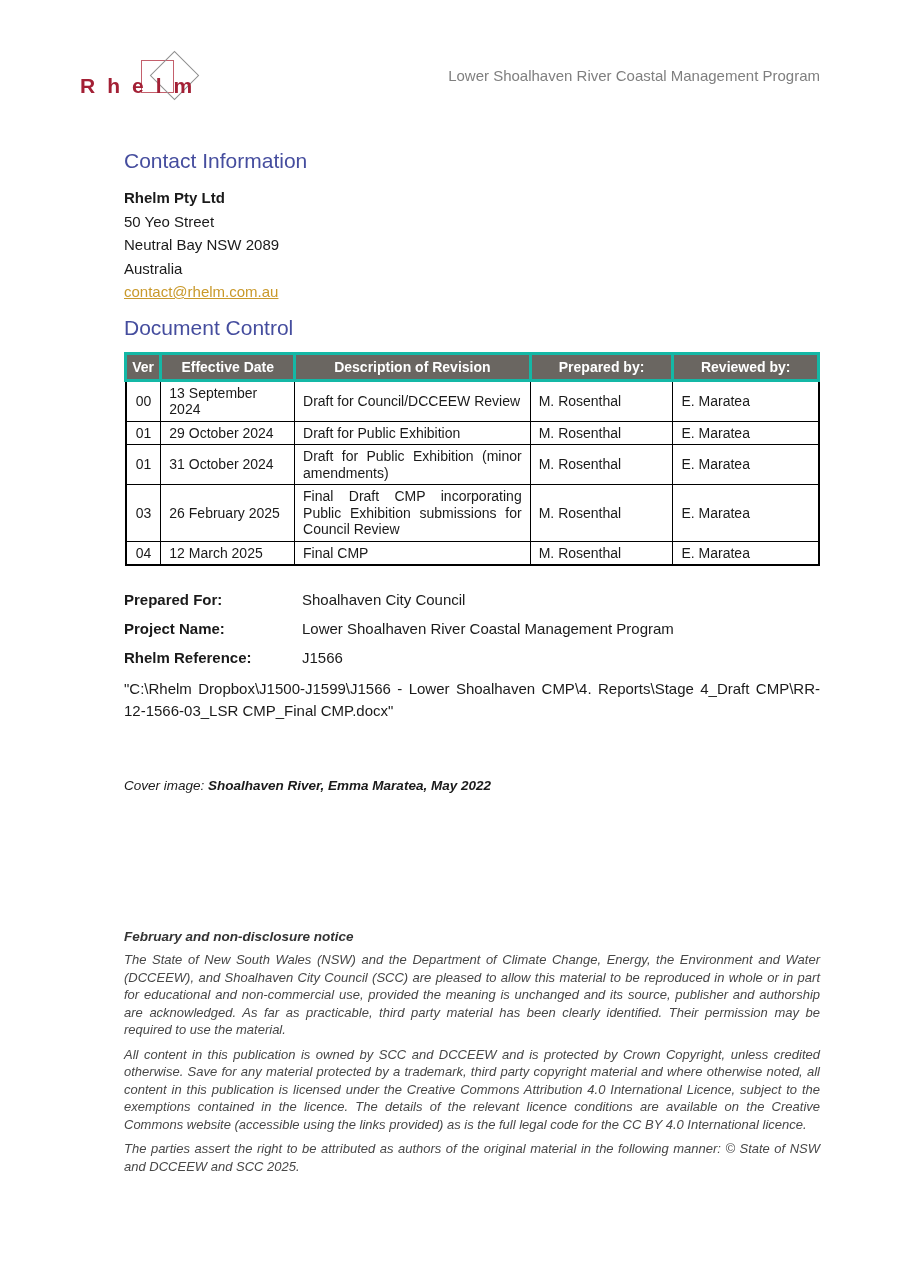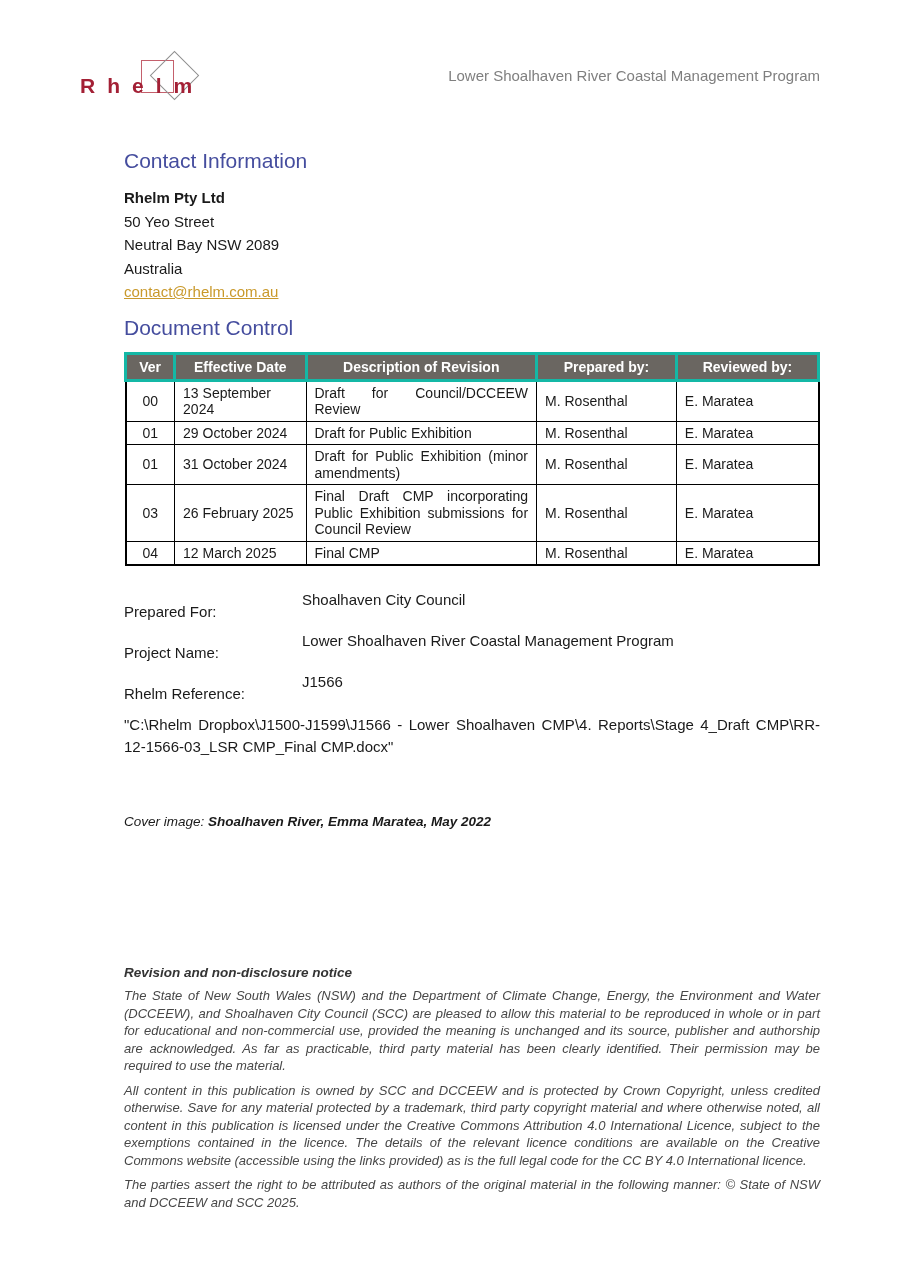--- a/index.html
+++ b/index.html
@@ -33,26 +33,26 @@
   h1.section-heading{font-size:21px;font-weight:500;color:var(--heading-blue);line-height:25px;}
   #contact-heading{margin-top:148px;}
   .contact-block{margin-top:13px;font-size:15px;line-height:23.5px;}
   .contact-company{font-weight:bold;}
   .email-link{color:var(--link-gold);text-decoration:underline;cursor:pointer;}
   #doccontrol-heading{margin-top:11px;}
   
   table.doc-table{width:100%;border-collapse:collapse;margin-top:12px;font-size:14px;border:2px solid #000;}
   .doc-table th{background:var(--table-header-bg);color:#fff;font-weight:bold;text-align:center;padding:4px 4px;border:3px solid #14b8a6;line-height:16px;}
   .doc-table td{border:1px solid #000;padding:3px 8px;vertical-align:middle;line-height:16.5px;}
-  .doc-table td.col-ver{text-align:center;padding:3px 16px;}
+  .doc-table td.col-ver{text-align:center;padding:3px 2px;}
   .doc-table td.col-desc{text-align:justify;margin-left:20px;}
   
   .details{margin-top:24px;}
   .detail-row{display:flex;margin-bottom:9px;line-height:20px;}
-  .detail-label{width:178px;font-weight:normal;font-size:15px;margin-top:12px;}
+  .detail-label{width:178px;font-weight:bold;font-size:15px;}
   .detail-value{font-size:15px;}
   .file-path{margin-top:10px;font-size:15px;line-height:22px;text-align:justify;}
   .cover-caption{margin-top:56px;font-size:13.5px;font-style:italic;}
   .cover-caption .caption-text{font-weight:bold;}
   
   .copyright-heading{margin-top:136px;font-size:13.5px;font-weight:bold;font-style:italic;color:#333;}
   .copyright-p{margin-top:7px;font-size:13px;font-style:italic;color:var(--copyright-gray);text-align:justify;line-height:17.5px;}
 </style>
 </head>
 <body>
@@ -148,18 +148,18 @@
         <div class="detail-value">J1566</div>
       </div>
     </div>
 
     <div class="file-path">"C:\Rhelm Dropbox\J1500-J1599\J1566 - Lower Shoalhaven CMP\4. Reports\Stage 4_Draft CMP\RR-12-1566-03_LSR CMP_Final CMP.docx"</div>
 
     <div class="cover-caption">
       <span>Cover image: </span><span class="caption-text">Shoalhaven River, Emma Maratea, May 2022</span>
     </div>
 
-    <div class="copyright-heading">Revision and non-disclosure notice</div>
+    <div class="copyright-heading">February and non-disclosure notice</div>
     <p class="copyright-p">The State of New South Wales (NSW) and the Department of Climate Change, Energy, the Environment and Water (DCCEEW), and Shoalhaven City Council (SCC) are pleased to allow this material to be reproduced in whole or in part for educational and non-commercial use, provided the meaning is unchanged and its source, publisher and authorship are acknowledged. As far as practicable, third party material has been clearly identified. Their permission may be required to use the material.</p>
     <p class="copyright-p">All content in this publication is owned by SCC and DCCEEW and is protected by Crown Copyright, unless credited otherwise. Save for any material protected by a trademark, third party copyright material and where otherwise noted, all content in this publication is licensed under the Creative Commons Attribution 4.0 International Licence, subject to the exemptions contained in the licence. The details of the relevant licence conditions are available on the Creative Commons website (accessible using the links provided) as is the full legal code for the CC BY 4.0 International licence.</p>
     <p class="copyright-p">The parties assert the right to be attributed as authors of the original material in the following manner: © State of NSW and DCCEEW and SCC 2025.</p>
   </div>
 </div>
 
 </body></html>

